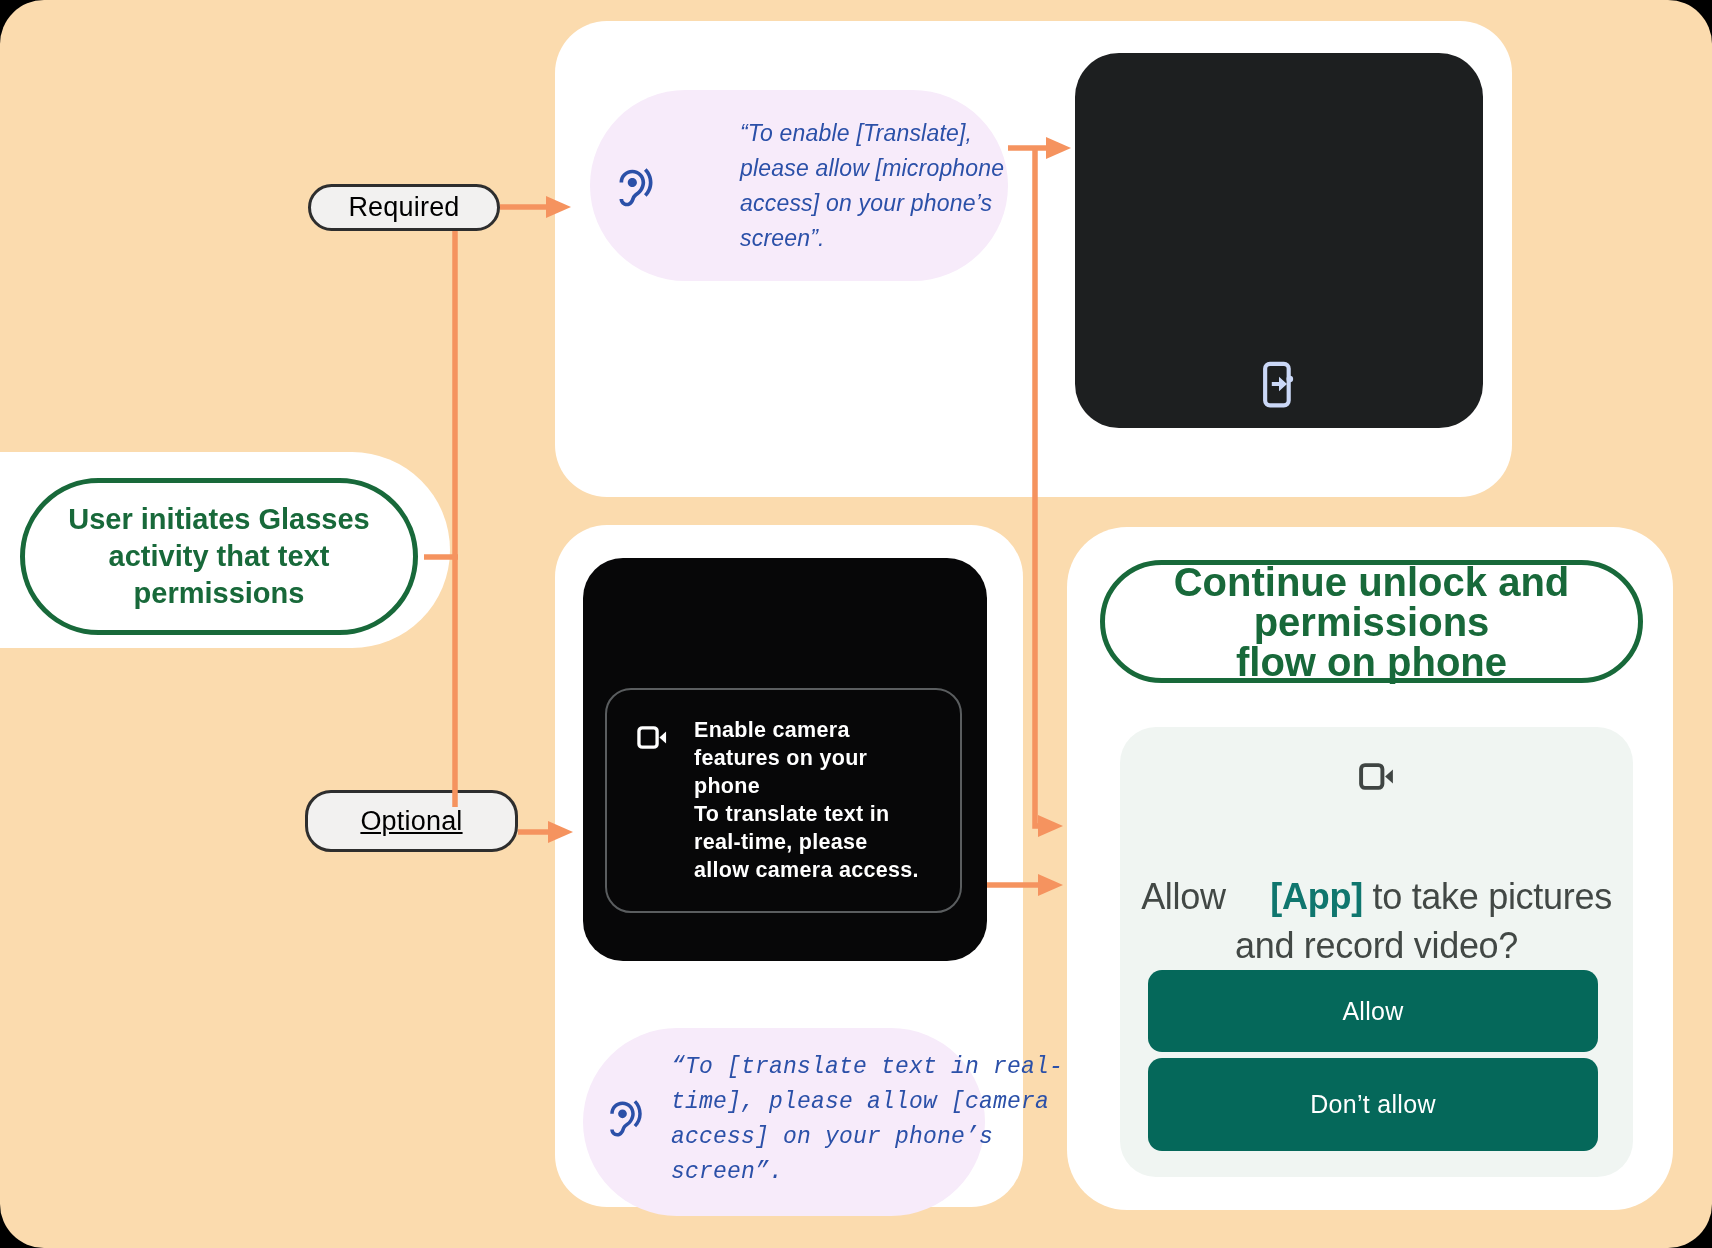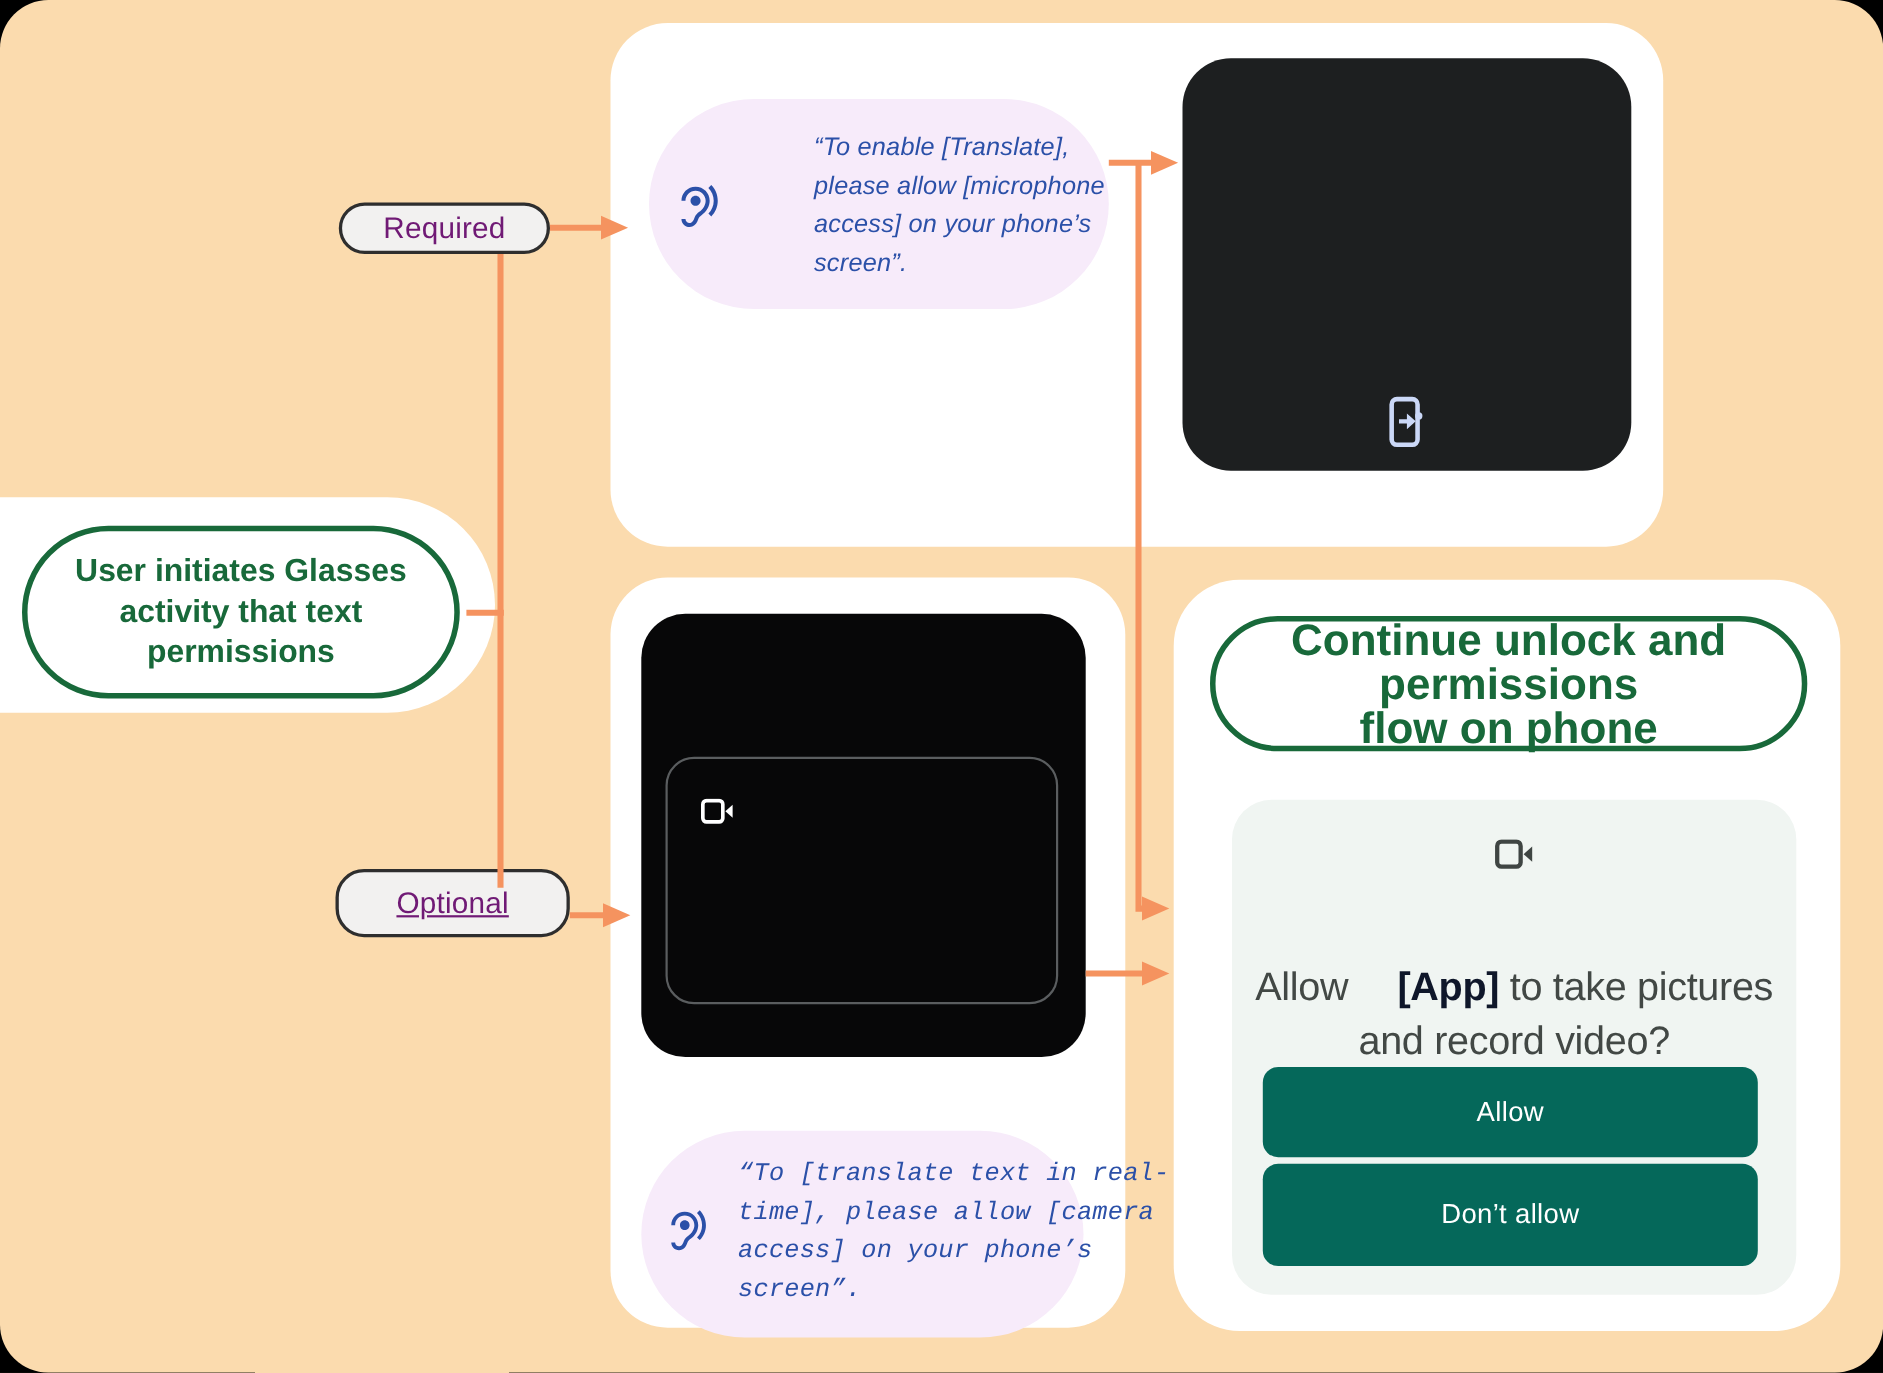--- a/index.html
+++ b/index.html
@@ -43,35 +43,35 @@
     position:absolute;border:5px solid var(--green,#18693A);border-radius:80px;box-sizing:border-box;
     display:flex;align-items:center;justify-content:center;text-align:center;
     color:var(--green,#18693A);font-weight:700;white-space:pre-line;background:transparent;
   }
   .pill-start{left:20px;top:478px;width:398px;height:157px;font-size:29px;line-height:37px;}
   .pill-continue{left:1100px;top:560px;width:543px;height:123px;border-radius:62px;font-size:40px;line-height:40px;}
 
   .pill-gray{
     position:absolute;background:var(--gray-pill,#F2F1F0);border:3px solid #2E2E2E;border-radius:26px;
     box-sizing:border-box;display:flex;align-items:center;justify-content:center;
-    font-size:27px;color:#701a75;letter-spacing:.2px;
+    font-size:27px;color:#000000;letter-spacing:.2px;
   }
   .pill-required{left:308px;top:184px;width:192px;height:47px;}
   .pill-optional{left:305px;top:790px;width:213px;height:62px;text-decoration:underline;}
 
   .dialog{
     position:absolute;left:1120px;top:727px;width:513px;height:450px;border-radius:36px;
     background:var(--mint,#F0F5F2);
   }
   .dialog .cam{position:absolute;left:50%;top:36px;transform:translateX(-50%);}
   .dialog-title{
     position:absolute;left:0;top:96px;width:100%;text-align:center;
     color:var(--dialog-text,#424845);font-size:36px;line-height:49px;white-space:pre-line;letter-spacing:-.3px;
   }
-  .dialog-title b{font-weight:700;color:#0f172a;margin-left:35px;}
+  .dialog-title b{font-weight:700;color:#0f766e;margin-left:35px;}
   .btn{
     position:absolute;left:28px;width:450px;border:none;border-radius:14px;
     background:var(--teal,#05685A);color:#fff;font-family:inherit;font-size:25px;font-weight:500;
     display:flex;align-items:center;justify-content:center;cursor:pointer;letter-spacing:.3px;
   }
   .btn-allow{top:243px;height:82px;}
   .btn-dont{top:331px;height:93px;}
 
   .arrows{position:absolute;left:0;top:0;pointer-events:none;}
 </style>
@@ -123,20 +123,28 @@
   </div>
 
   <div class="screen screen-mid">
     <div class="inner-box">
       <span class="cam">
         <svg width="31" height="23" viewBox="0 0 24 18">
           <rect x="1.4" y="1.4" width="14.2" height="15.2" rx="2.6" fill="none" stroke="#fff" stroke-width="2.6"></rect>
           <path d="M17.4 9 L22.6 4.4 V13.6 Z" fill="#fff"></path>
         </svg>
       </span>
+      <div>
+        <div class="glasses-text">Enable camera
+features on your
+phone</div>
+        <div class="glasses-text">To translate text in
+real-time, please
+allow camera access.</div>
+      </div>
     </div>
   </div>
 
   <div class="bubble bubble-mid">
     <span class="ear">
       <svg width="42" height="42" viewBox="0 0 24 24">
         <g transform="translate(24,0) scale(-1,1)">
           <path fill="#2B50A8" d="M17 20c-.29 0-.56-.06-.76-.15-.71-.37-1.21-.88-1.71-2.38-.51-1.56-1.47-2.29-2.39-3-.79-.61-1.61-1.24-2.32-2.53C9.29 10.98 9 9.93 9 9c0-2.8 2.2-5 5-5s5 2.2 5 5h2c0-3.93-3.07-7-7-7S7 5.07 7 9c0 1.26.38 2.65 1.07 3.9.91 1.65 1.98 2.48 2.85 3.15.81.62 1.39 1.07 1.71 2.05.6 1.82 1.37 2.84 2.73 3.55.51.23 1.07.35 1.64.35 2.21 0 4-1.79 4-4h-2c0 1.1-.9 2-2 2zM7.64 2.64 6.22 1.22C4.23 3.21 3 5.96 3 9s1.23 5.79 3.22 7.78l1.41-1.41C6.01 13.74 5 11.49 5 9s1.01-4.74 2.64-6.36zM11.5 9c0 1.38 1.12 2.5 2.5 2.5s2.5-1.12 2.5-2.5-1.12-2.5-2.5-2.5-2.5 1.12-2.5 2.5z"></path>
         </g>
       </svg>

